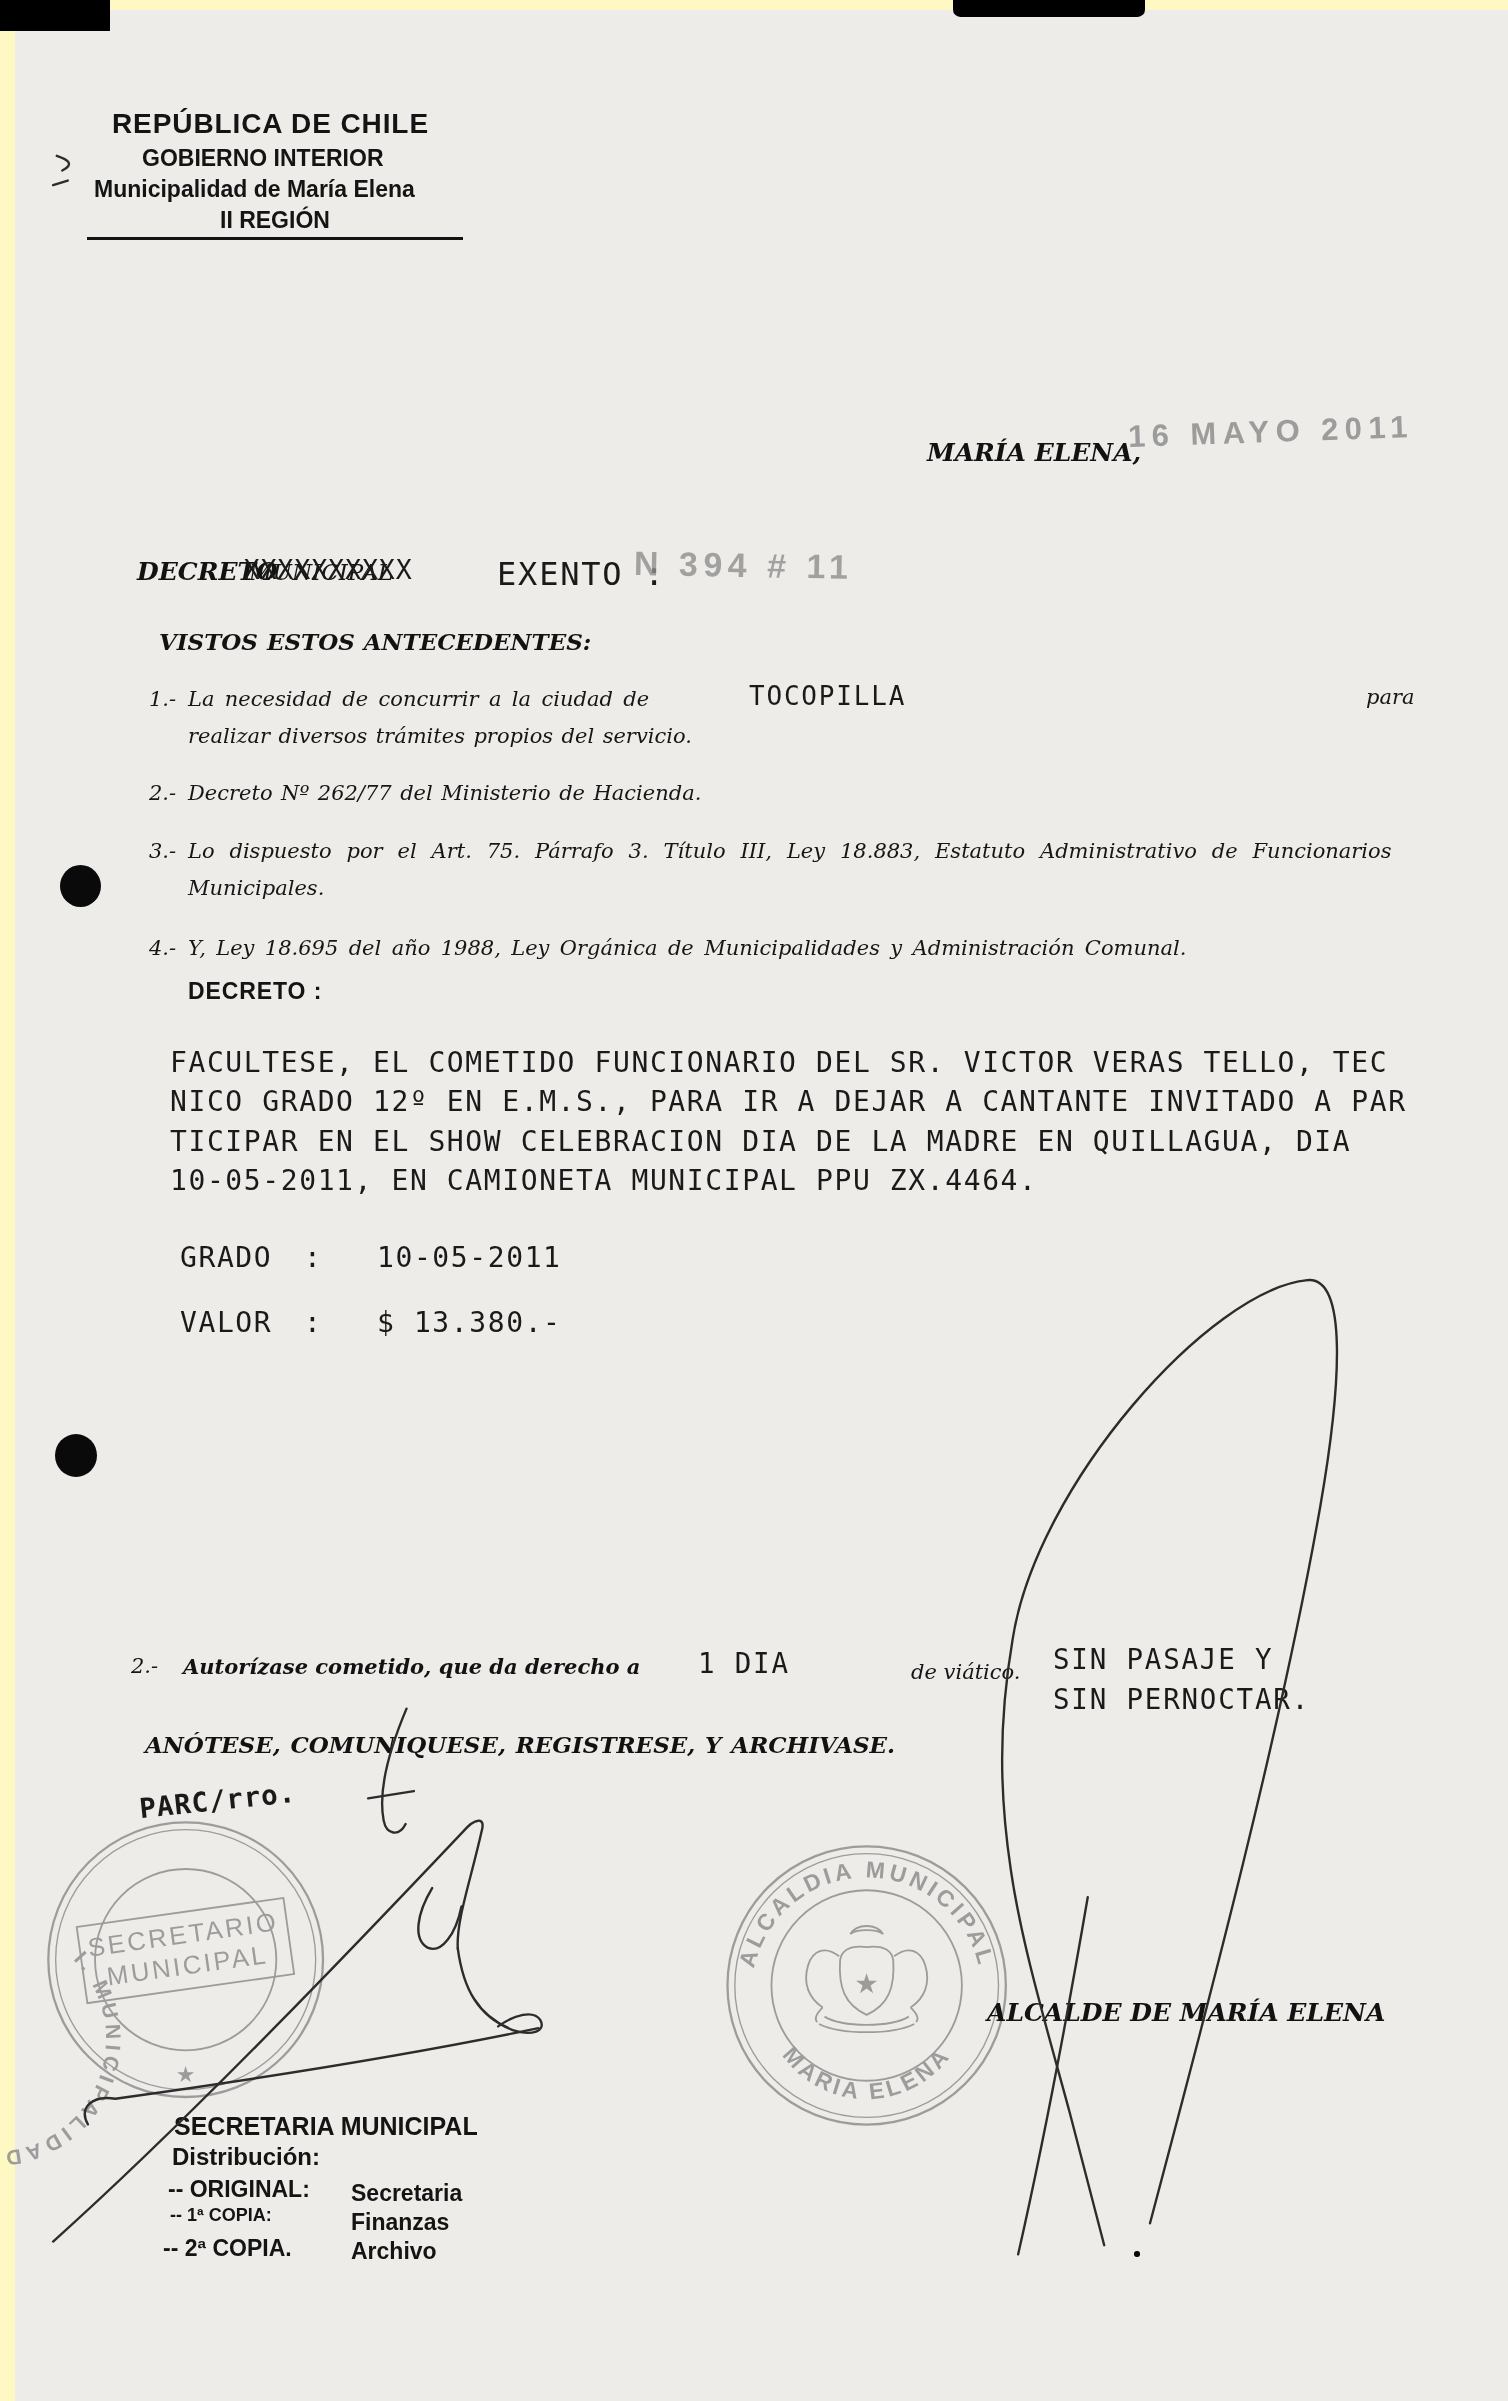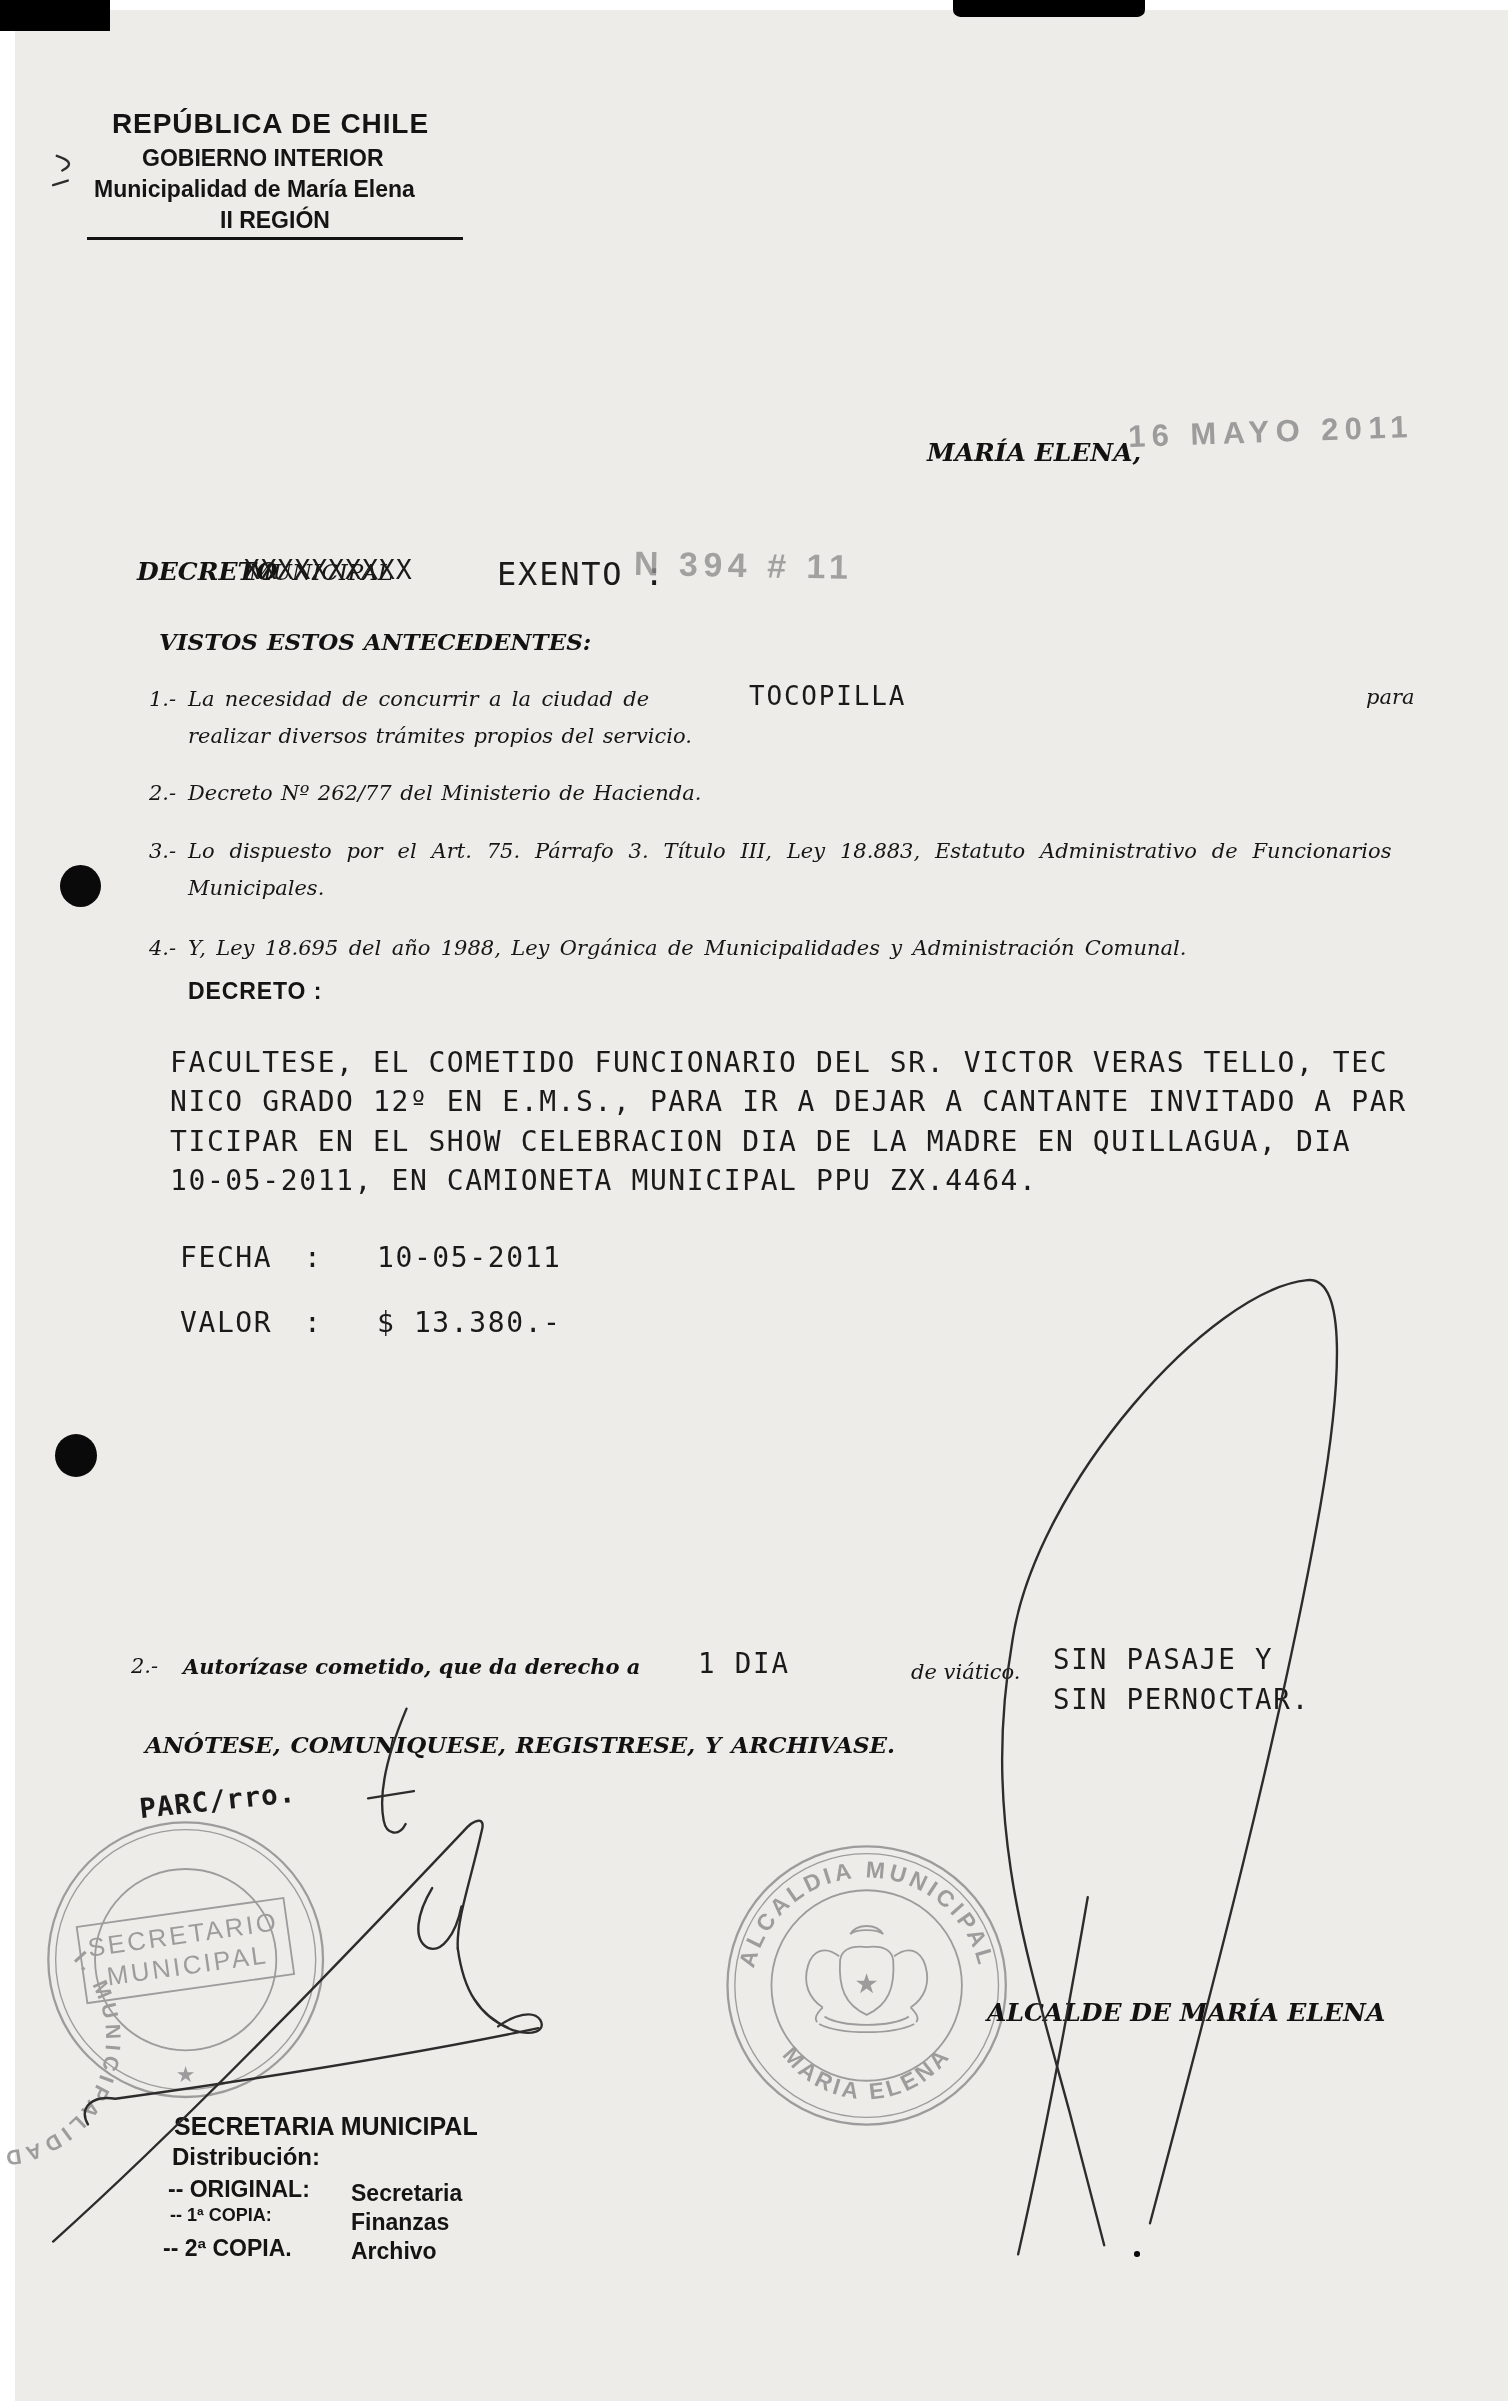--- a/index.html
+++ b/index.html
@@ -1,16 +1,16 @@
 <!DOCTYPE html>
 <html style="font-size:14.7px"><head>
 <meta charset="utf-8">
 <style>
   html,body{margin:0;padding:0;background:#000;}
-  #stage{position:relative;width:1508px;height:2401px;background:#ffffff;overflow:hidden;
+  #stage{position:relative;width:1508px;height:2401px;background:#fef9c3;overflow:hidden;
          font-family:"Liberation Sans",sans-serif;}
   #paper{position:absolute;left:14.7px;top:10px;right:0;bottom:0;background:#edece9;}
   .abs{position:absolute;white-space:nowrap;}
   .it{font-family:"DejaVu Serif",serif;font-style:italic;color:#161616;}
   .itb{font-family:"DejaVu Serif",serif;font-style:italic;font-weight:bold;color:#121212;}
   .typed{font-family:"DejaVu Sans Mono",monospace;color:#1a1a1a;}
   .sansb{font-family:"Liberation Sans",sans-serif;font-weight:bold;color:#141414;}
   .stamp-gray{color:#8f8f8f;}
   .dotmark{position:absolute;background:#0a0a0a;border-radius:50%;}
   svg{position:absolute;overflow:visible;}
@@ -61,21 +61,21 @@
   <div class="abs it" style="left:149px;top:936px;font-size:21px;">4.-</div>
   <div class="abs it" style="left:188px;top:936px;font-size:21px;word-spacing:3.7px;">Y, Ley 18.695 del año 1988, Ley Orgánica de Municipalidades y Administración Comunal.</div>
 
   <div class="abs sansb" style="left:188px;top:978px;font-size:23px;letter-spacing:0.9px;">DECRETO :</div>
 
   <div class="abs typed" style="left:170px;top:1046px;font-size:28px;letter-spacing:1.6px;">FACULTESE, EL COMETIDO FUNCIONARIO DEL SR. VICTOR VERAS TELLO, TEC</div>
   <div class="abs typed" style="left:170px;top:1085px;font-size:28px;letter-spacing:1.6px;">NICO GRADO 12º EN E.M.S., PARA IR A DEJAR A CANTANTE INVITADO A PAR</div>
   <div class="abs typed" style="left:170px;top:1125px;font-size:28px;letter-spacing:1.6px;">TICIPAR EN EL SHOW CELEBRACION DIA DE LA MADRE EN QUILLAGUA, DIA</div>
   <div class="abs typed" style="left:170px;top:1164px;font-size:28px;letter-spacing:1.6px;">10-05-2011, EN CAMIONETA MUNICIPAL PPU ZX.4464.</div>
 
-  <div class="abs typed" style="left:180px;top:1241px;font-size:28px;letter-spacing:1.6px;">FECHA</div>
+  <div class="abs typed" style="left:180px;top:1241px;font-size:28px;letter-spacing:1.6px;">GRADO</div>
   <div class="abs typed" style="left:304px;top:1241px;font-size:28px;">:</div>
   <div class="abs typed" style="left:377px;top:1241px;font-size:28px;letter-spacing:1.6px;">10-05-2011</div>
 
   <div class="abs typed" style="left:180px;top:1306px;font-size:28px;letter-spacing:1.6px;">VALOR</div>
   <div class="abs typed" style="left:304px;top:1306px;font-size:28px;">:</div>
   <div class="abs typed" style="left:377px;top:1306px;font-size:28px;letter-spacing:1.6px;">$ 13.380.-</div>
 
   <div class="abs it" style="left:131px;top:1654px;font-size:21px;">2.-</div>
   <div class="abs itb" style="left:183px;top:1654px;font-size:21px;">Autorízase cometido, que da derecho a</div>
   <div class="abs typed" style="left:698px;top:1647px;font-size:27.5px;letter-spacing:1.8px;text-align:right;">1 DIA</div>

